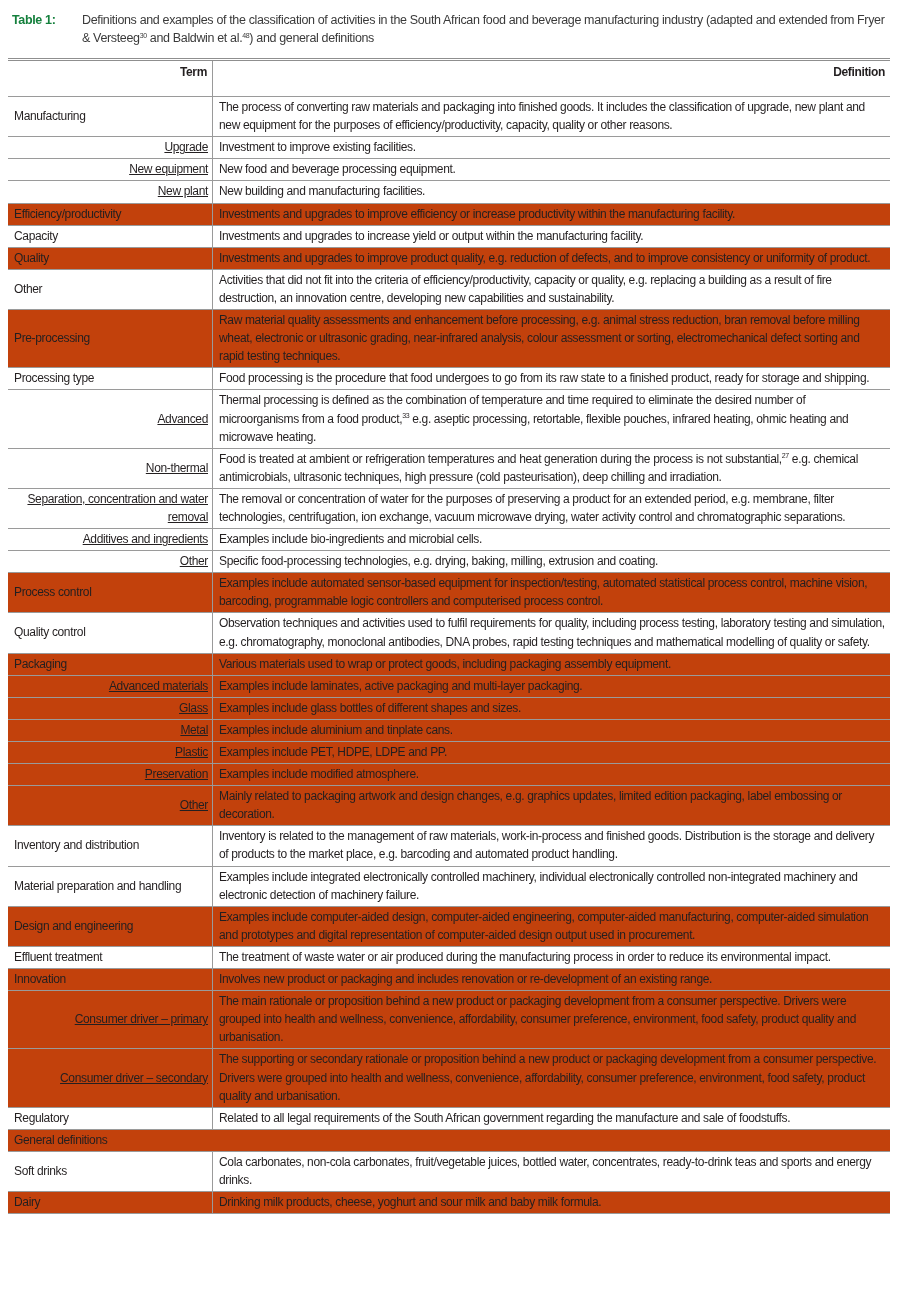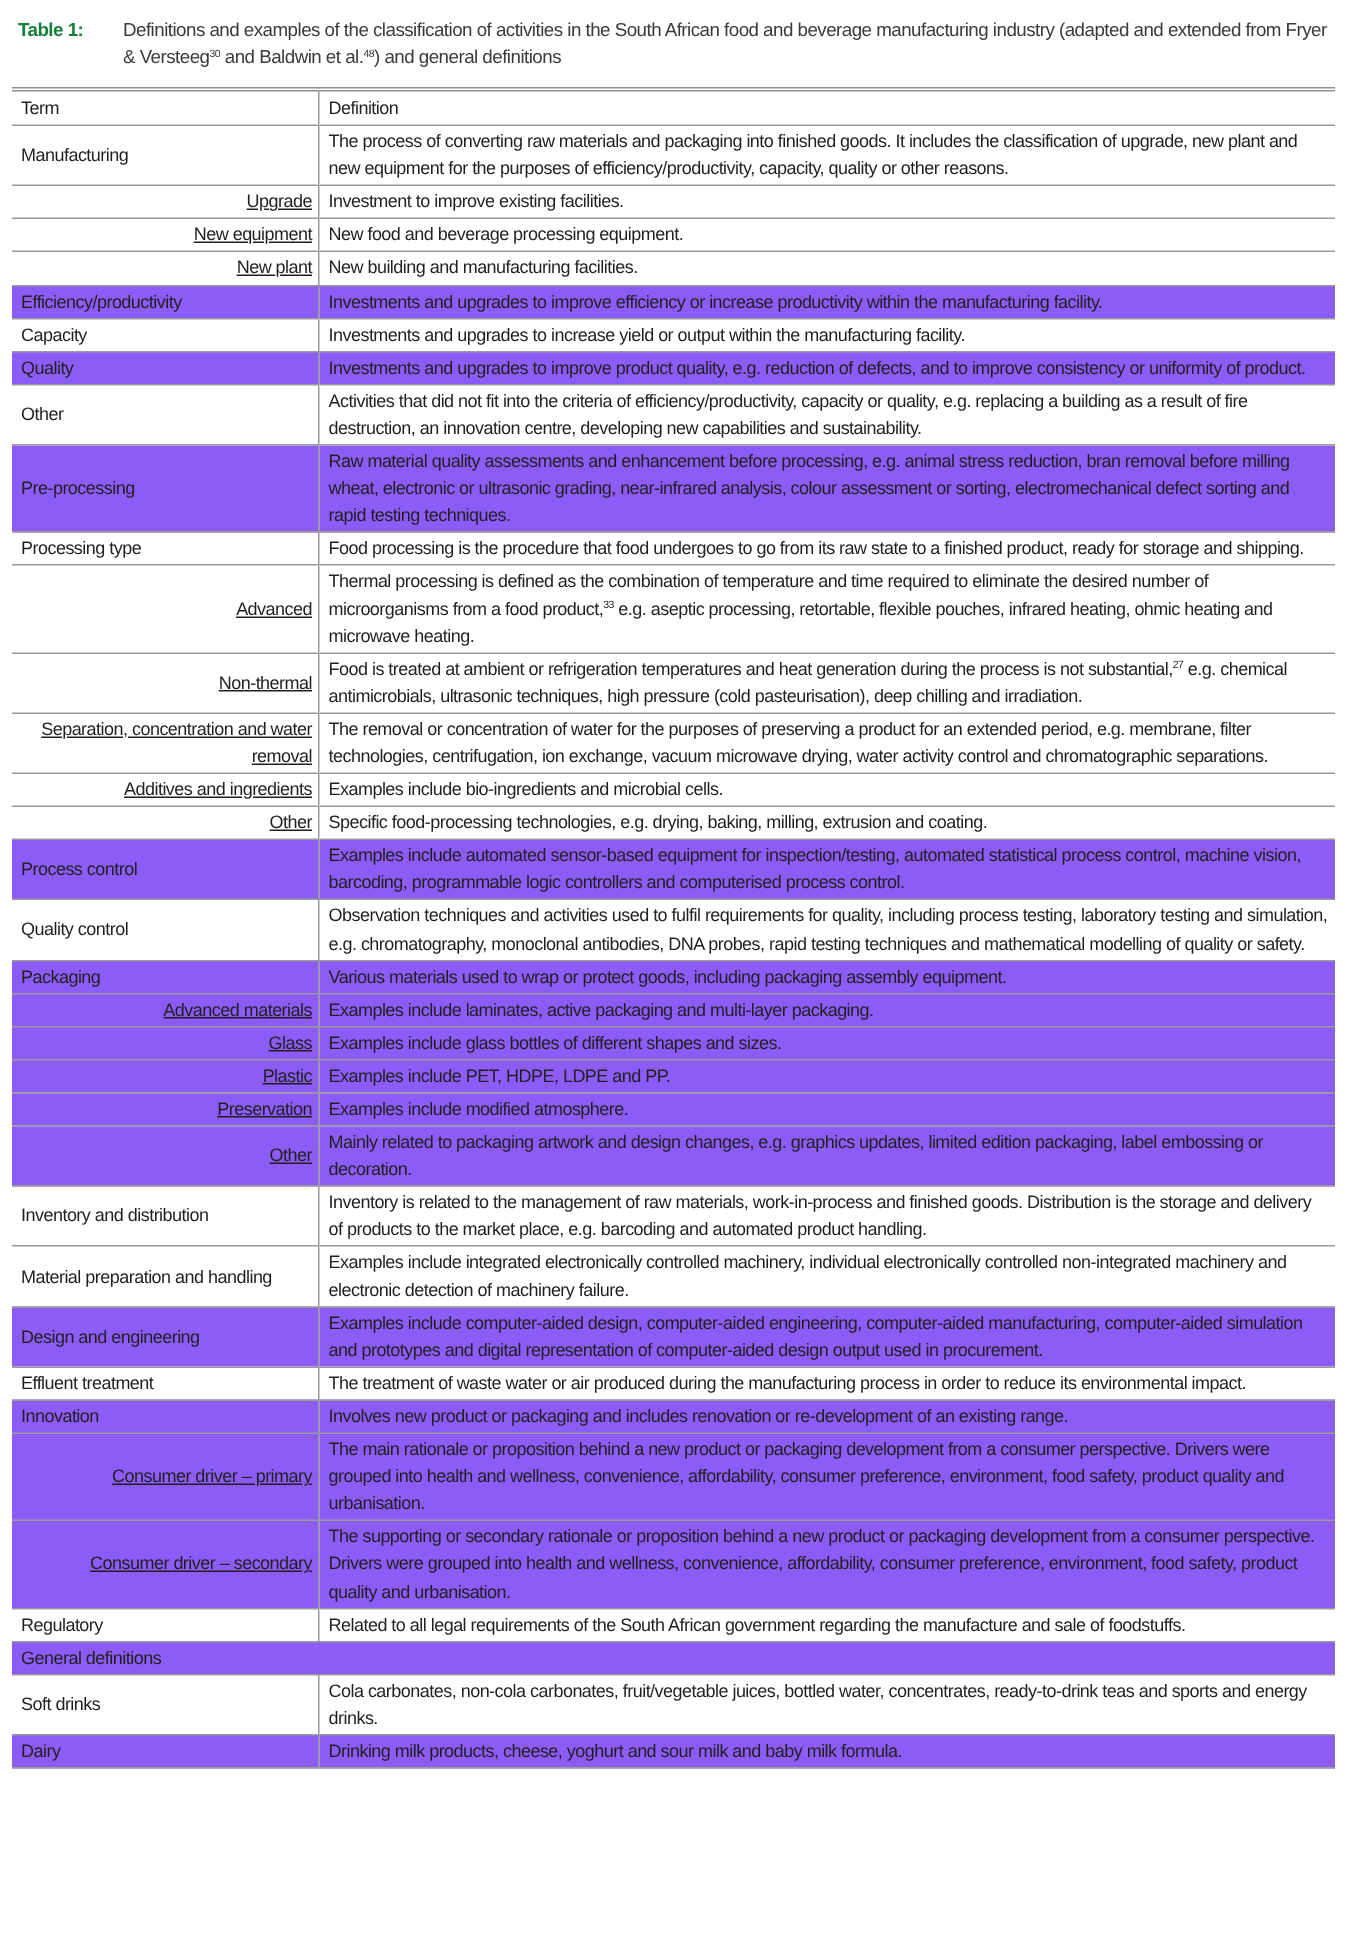--- a/index.html
+++ b/index.html
@@ -33,25 +33,25 @@
       border-top: 3px double #8f8f8f;
     }
     td, th {
       border-bottom: 1.5px solid #9a9a9a;
       padding: 1px 5px 2px 6px;
       vertical-align: middle;
       line-height: 18.1px;
       font-size: 12px;
       font-weight: normal;
     }
-    th { font-weight: normal; text-align: left; padding-top: 2px; padding-bottom: 2px; }
+    th { font-weight: bold; text-align: right; padding-top: 2px; padding-bottom: 15px; }
     td.term { width: 193px; }
     td.term.sub { text-align: right; padding-right: 4px; text-decoration: underline; }
     td.def, th.def { border-left: 1.5px solid #9a9a9a; padding-left: 6px; }
-    tr.shade td { background: #8b5cf6; margin-top: 20px; }
+    tr.shade td { background: #c2410c; margin-top: 20px; }
     td.section { font-weight: normal; }
     sup { font-size: 7px; line-height: 0; vertical-align: 5px; }
   </style>
 </head>
 <body>
 
 <div class="caption">
   <span class="label">Table 1:</span>
   <div class="text"><span>Definitions and examples of the classification of activities in the South African food and beverage manufacturing industry (adapted and extended from Fryer &amp; Versteeg</span><sup>30</sup><span> and Baldwin et al.</span><sup>48</sup><span>) and general definitions</span></div>
 </div>
@@ -138,20 +138,24 @@
       </tr>
       <tr class="shade">
         <td class="term sub">Advanced materials</td>
         <td class="def"><span>Examples include laminates, active packaging and multi-layer packaging.</span></td>
       </tr>
       <tr class="shade">
         <td class="term sub">Glass</td>
         <td class="def"><span>Examples include glass bottles of different shapes and sizes.</span></td>
       </tr>
       <tr class="shade">
+        <td class="term sub">Metal</td>
+        <td class="def"><span>Examples include aluminium and tinplate cans.</span></td>
+      </tr>
+      <tr class="shade">
         <td class="term sub">Plastic</td>
         <td class="def"><span>Examples include PET, HDPE, LDPE and PP.</span></td>
       </tr>
       <tr class="shade">
         <td class="term sub">Preservation</td>
         <td class="def"><span>Examples include modified atmosphere.</span></td>
       </tr>
       <tr class="shade">
         <td class="term sub">Other</td>
         <td class="def"><span>Mainly related to packaging artwork and design changes, e.g. graphics updates, limited edition packaging, label embossing or decoration.</span></td>

